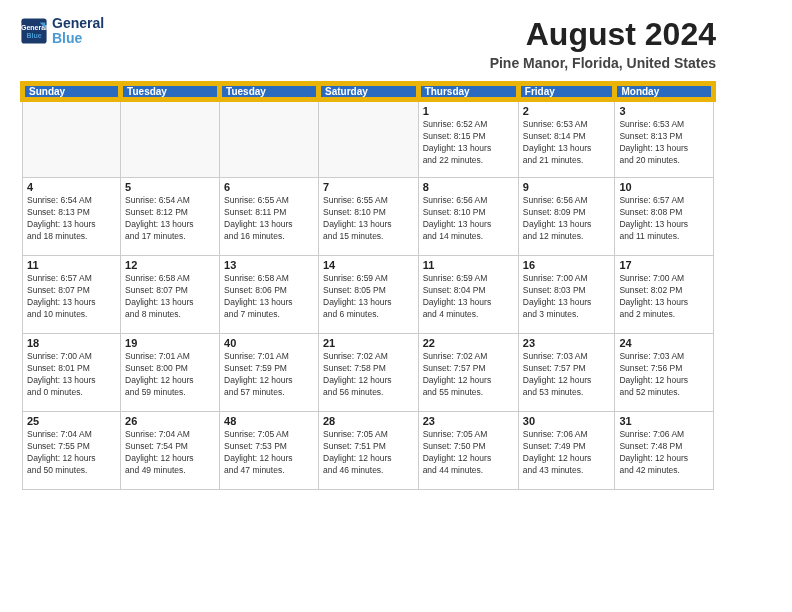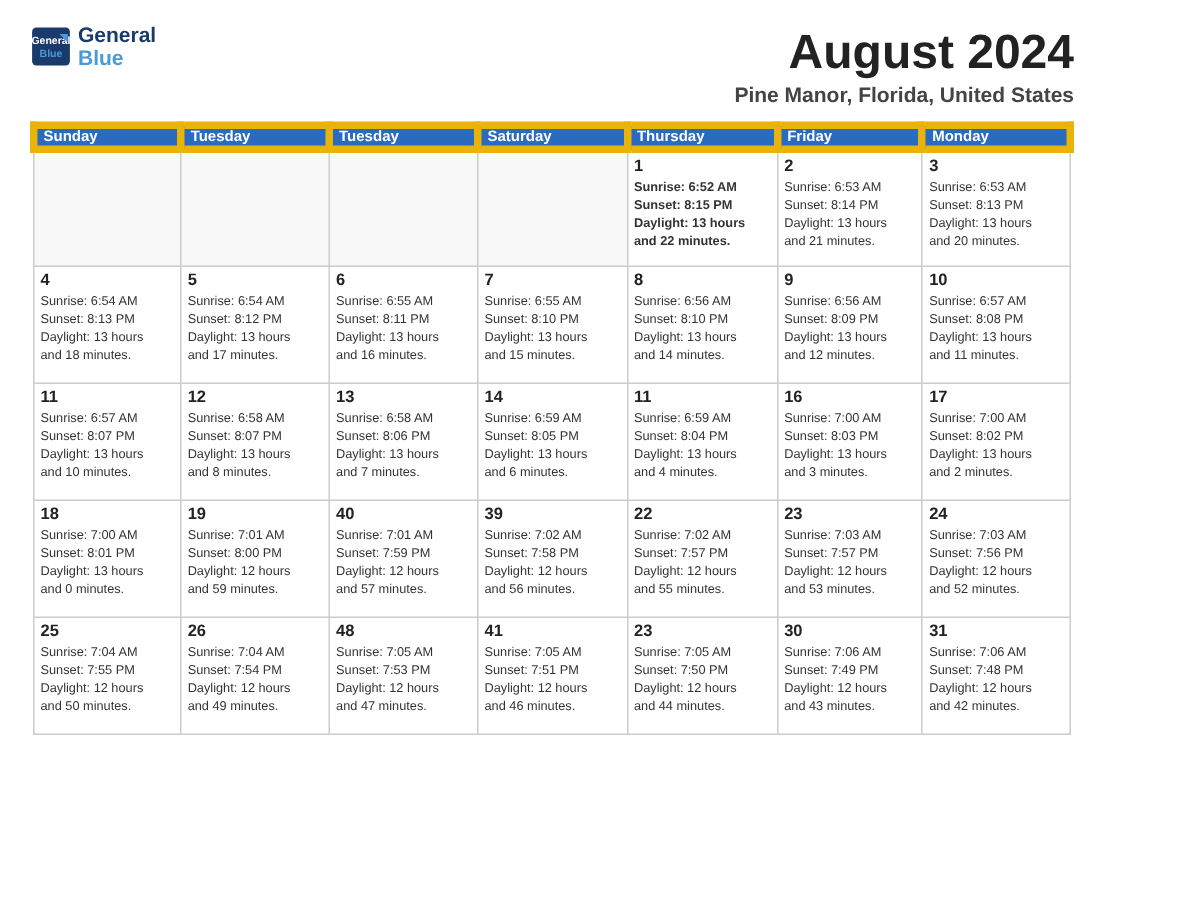--- a/index.html
+++ b/index.html
@@ -133,21 +133,21 @@
         </tr>
     </thead>
     <tbody id="calendar-body">
     <tr class="week-row">
           <td class="empty"></td>
           <td class="empty"></td>
           <td class="empty"></td>
           <td class="empty"></td>
           <td>
             <span class="day-num">1</span>
-            <div class="day-info" style="white-space: pre-line; font-weight: bold;">Sunrise: 6:52 AM
+            <div class="day-info" style="white-space: pre-line;">Sunrise: 6:52 AM
 Sunset: 8:15 PM
 Daylight: 13 hours
 and 22 minutes.</div>
           </td>
           <td>
             <span class="day-num">2</span>
             <div class="day-info" style="white-space: pre-line;">Sunrise: 6:53 AM
 Sunset: 8:14 PM
 Daylight: 13 hours
 and 21 minutes.</div>
@@ -278,21 +278,21 @@
 and 59 minutes.</div>
           </td>
           <td>
             <span class="day-num">40</span>
             <div class="day-info" style="white-space: pre-line;">Sunrise: 7:01 AM
 Sunset: 7:59 PM
 Daylight: 12 hours
 and 57 minutes.</div>
           </td>
           <td>
-            <span class="day-num">39</span>
+            <span class="day-num">21</span>
             <div class="day-info" style="white-space: pre-line;">Sunrise: 7:02 AM
 Sunset: 7:58 PM
 Daylight: 12 hours
 and 56 minutes.</div>
           </td>
           <td>
             <span class="day-num">22</span>
             <div class="day-info" style="white-space: pre-line;">Sunrise: 7:02 AM
 Sunset: 7:57 PM
 Daylight: 12 hours
@@ -329,21 +329,21 @@
 and 49 minutes.</div>
           </td>
           <td>
             <span class="day-num">48</span>
             <div class="day-info" style="white-space: pre-line;">Sunrise: 7:05 AM
 Sunset: 7:53 PM
 Daylight: 12 hours
 and 47 minutes.</div>
           </td>
           <td>
-            <span class="day-num">41</span>
+            <span class="day-num">28</span>
             <div class="day-info" style="white-space: pre-line;">Sunrise: 7:05 AM
 Sunset: 7:51 PM
 Daylight: 12 hours
 and 46 minutes.</div>
           </td>
           <td>
             <span class="day-num">23</span>
             <div class="day-info" style="white-space: pre-line;">Sunrise: 7:05 AM
 Sunset: 7:50 PM
 Daylight: 12 hours

